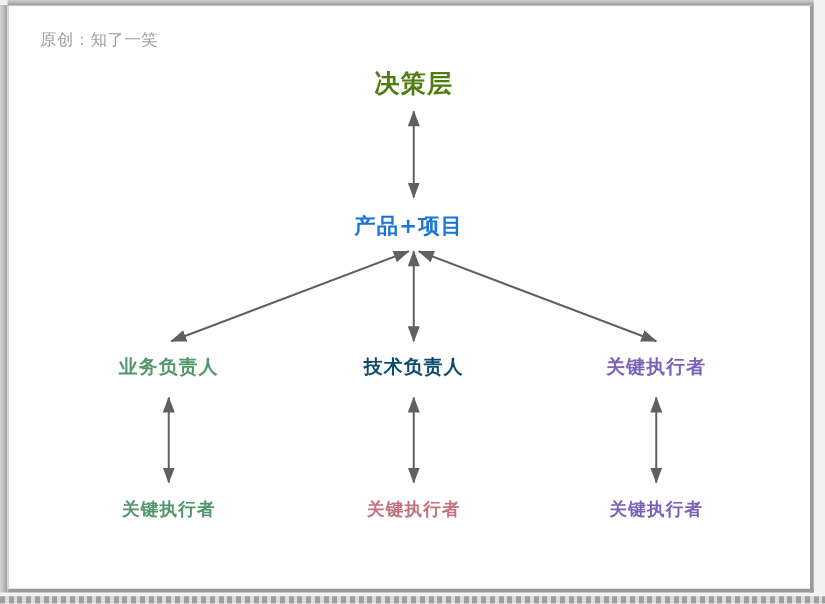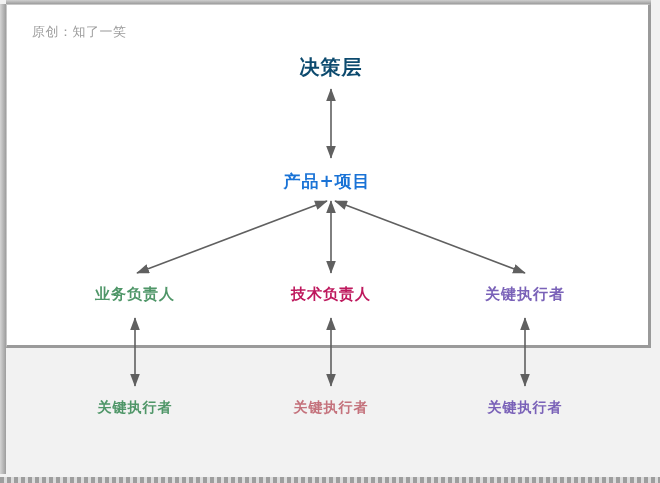--- a/index.html
+++ b/index.html
@@ -17,21 +17,21 @@
     height: 483px;
     overflow: hidden;
     background: #f2f2f2;
   }
   
   .frame {
     position: absolute;
     left: 6px;
     top: 4px;
     width: 645px;
-    height: 344px;
+    height: 470px;
     background: #ffffff;
     border-right: 3px solid #9a9a9a;
     border-bottom: 3px solid #9a9a9a;
     border-left: 1px solid #c8c8c8;
     border-top: 1px solid #c8c8c8;
     box-sizing: border-box;
   }
   .frame-edge-top {
     position: absolute;
     left: 6px;
@@ -117,24 +117,24 @@
           <line x1="320" y1="196" x2="130" y2="268" stroke="#606060" stroke-width="1.6" marker-end="url(#arrowEnd)" marker-start="url(#arrowStart)"></line>
           <line x1="324" y1="196" x2="324" y2="268" stroke="#606060" stroke-width="1.6" marker-end="url(#arrowEnd)" marker-start="url(#arrowStart)"></line>
           <line x1="328" y1="196" x2="518" y2="268" stroke="#606060" stroke-width="1.6" marker-end="url(#arrowEnd)" marker-start="url(#arrowStart)"></line>
           <line x1="128" y1="313" x2="128" y2="381" stroke="#606060" stroke-width="1.6" marker-end="url(#arrowEnd)" marker-start="url(#arrowStart)"></line>
           <line x1="324" y1="313" x2="324" y2="381" stroke="#606060" stroke-width="1.6" marker-end="url(#arrowEnd)" marker-start="url(#arrowStart)"></line>
           <line x1="518" y1="313" x2="518" y2="381" stroke="#606060" stroke-width="1.6" marker-end="url(#arrowEnd)" marker-start="url(#arrowStart)"></line>
         </g>
     </svg>
 
     <div id="nodes-layer">
-        <div class="node node-lvl1" style="left: 324px; top: 62px; color: #0c4a6e;">决策层</div>
+        <div class="node node-lvl1" style="left: 324px; top: 62px; color: #4d7c0f;">决策层</div>
         <div class="node node-lvl2" style="left: 320px; top: 176px; color: rgb(26, 115, 214);">产品+项目</div>
         <div class="node node-lvl3" style="left: 128px; top: 289px; color: rgb(79, 150, 104);">业务负责人</div>
-        <div class="node node-lvl3" style="left: 324px; top: 289px; color: #be185d;">技术负责人</div>
+        <div class="node node-lvl3" style="left: 324px; top: 289px; color: #0c4a6e;">技术负责人</div>
         <div class="node node-lvl3" style="left: 518px; top: 289px; color: rgb(122, 98, 184);">关键执行者</div>
         <div class="node node-lvl4" style="left: 128px; top: 403px; color: rgb(79, 150, 104);">关键执行者</div>
         <div class="node node-lvl4" style="left: 324px; top: 403px; color: rgb(196, 114, 124);">关键执行者</div>
         <div class="node node-lvl4" style="left: 518px; top: 403px; color: rgb(122, 98, 184);">关键执行者</div>
       </div>
 
   </div>
 
   <div class="frame-edge-bottom"></div>
 </div>

